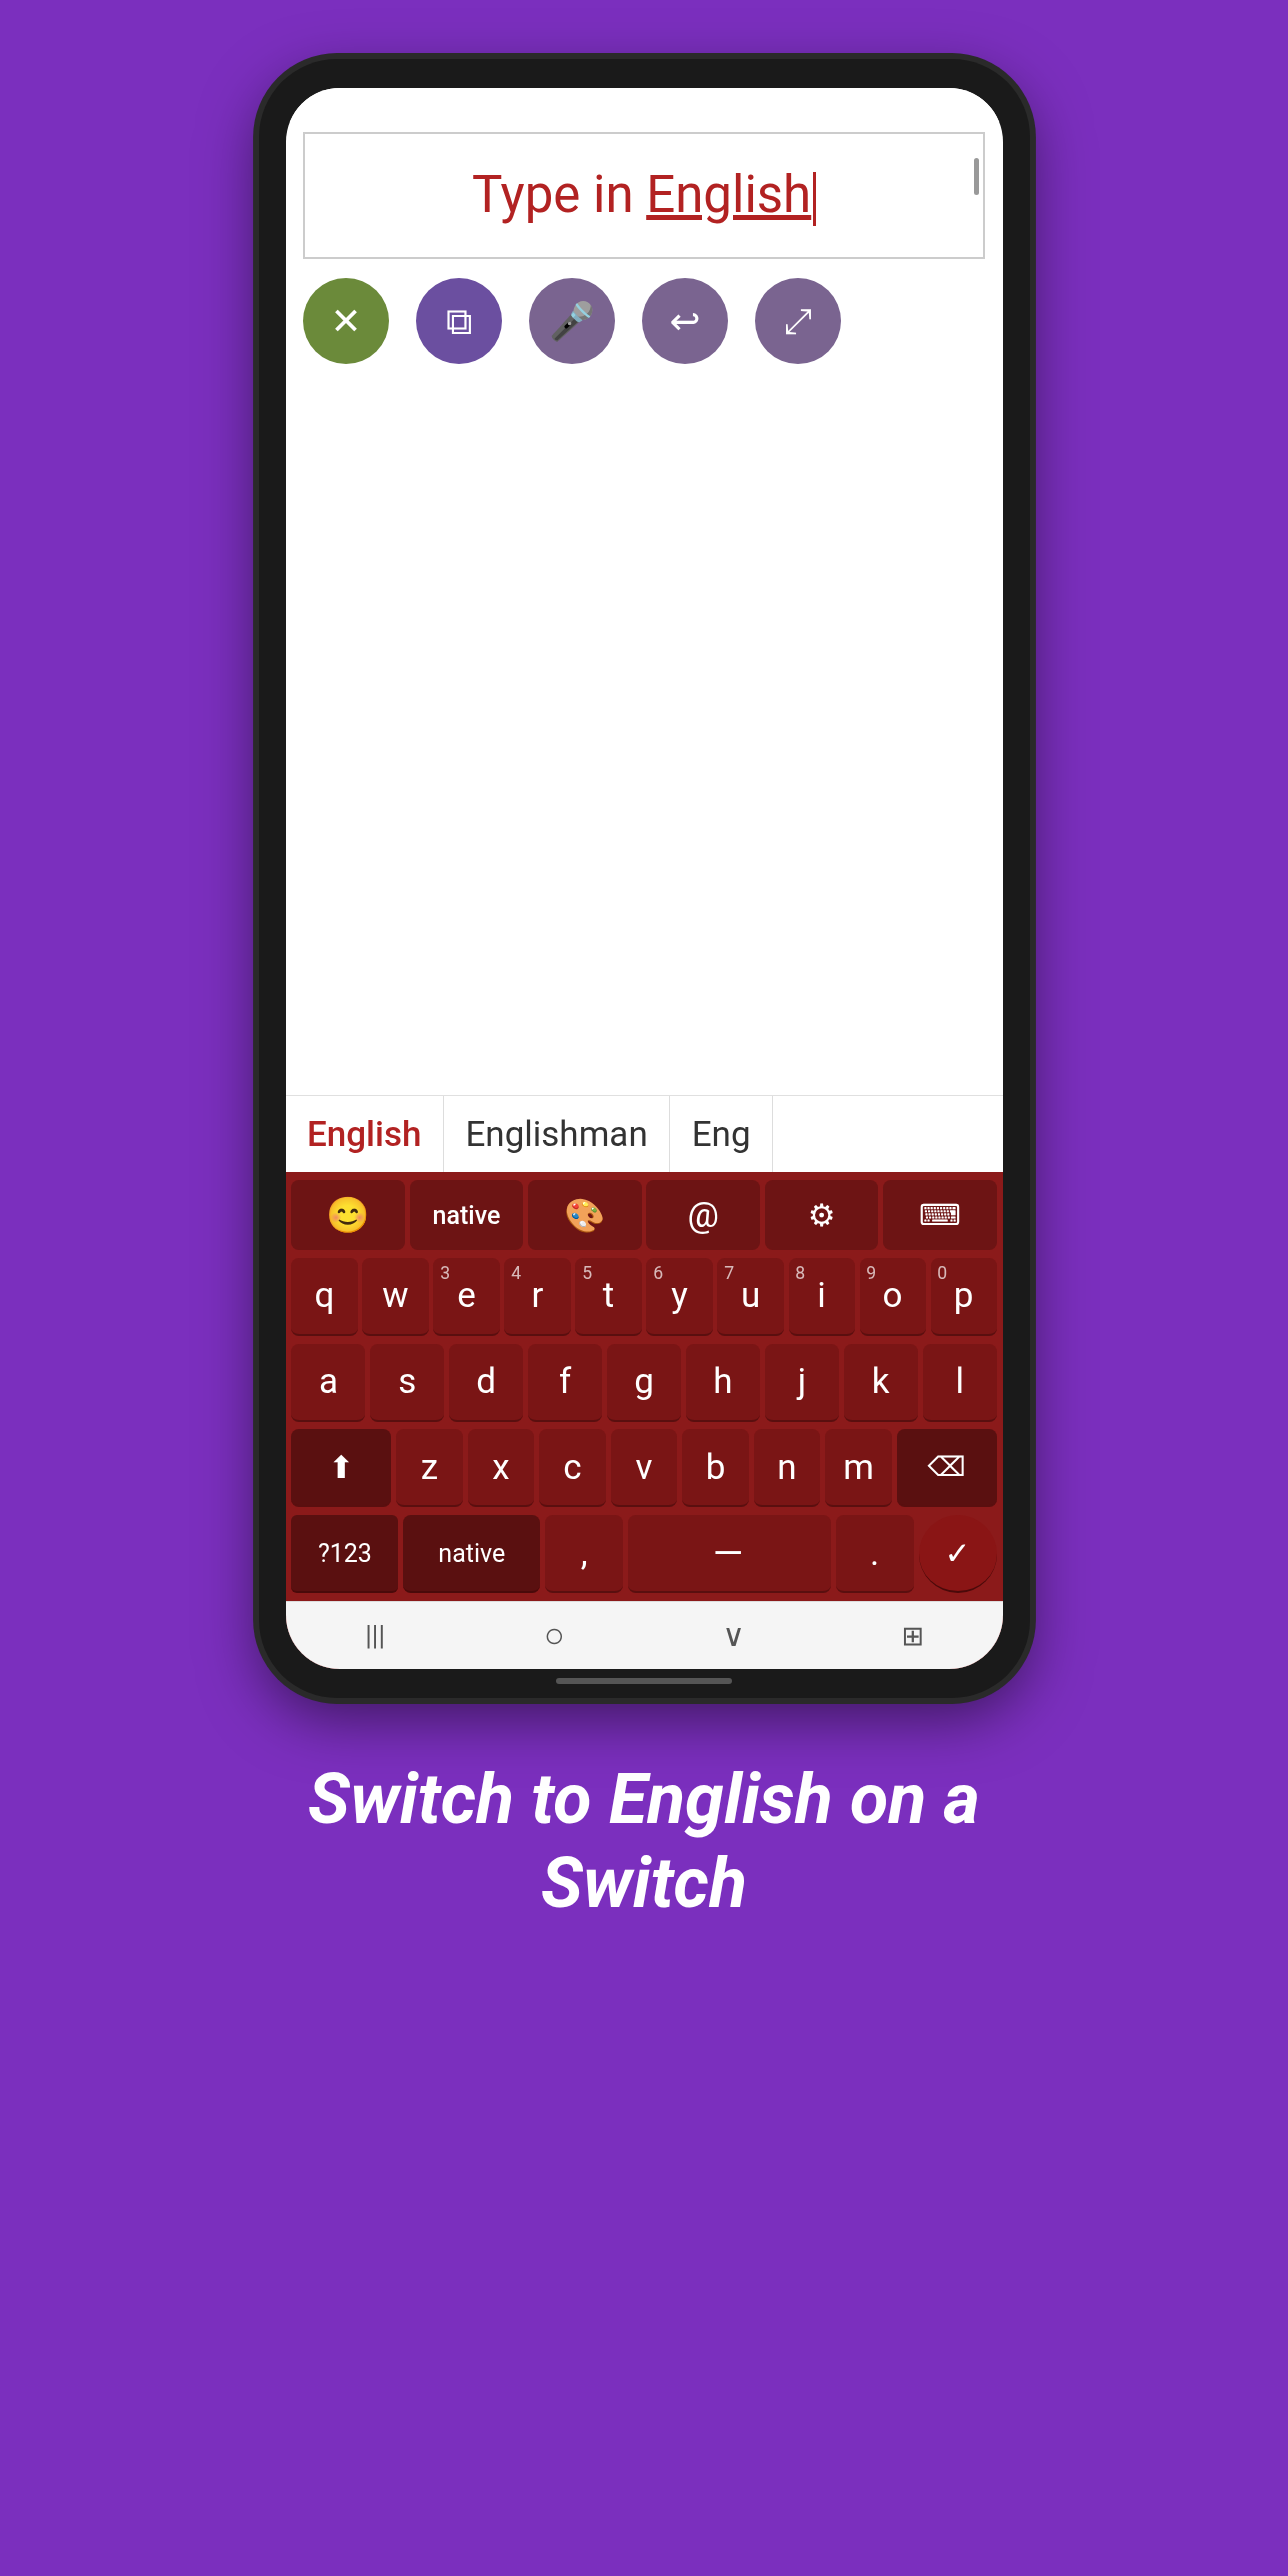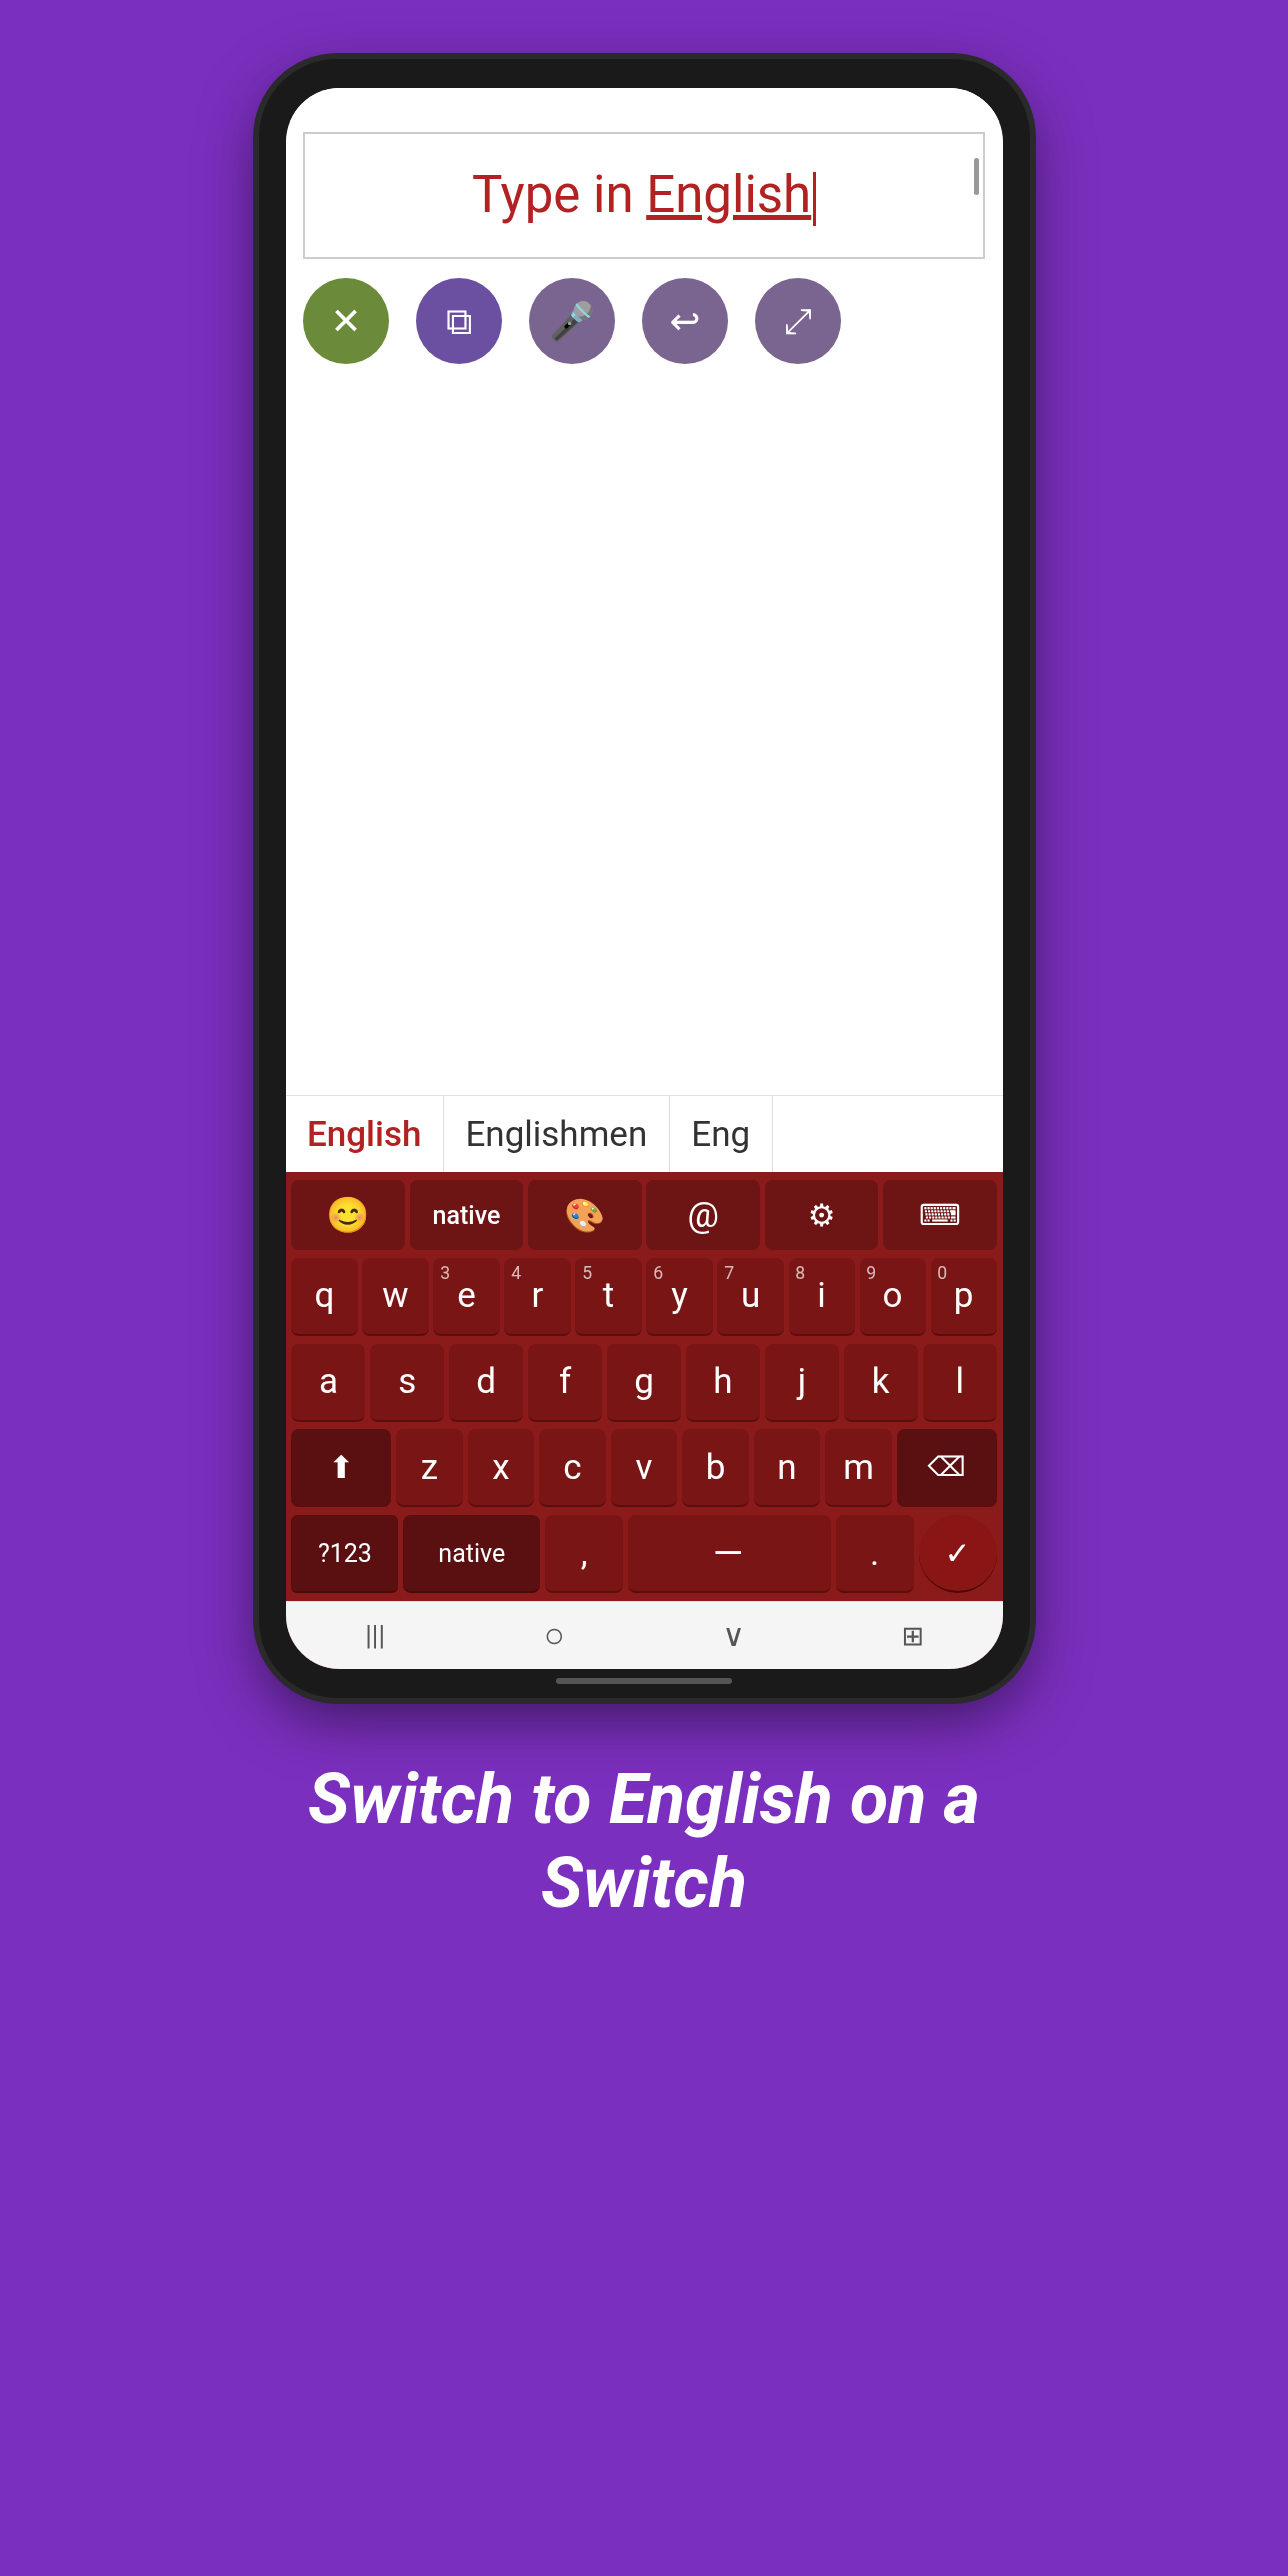--- a/index.html
+++ b/index.html
@@ -400,21 +400,21 @@
       </div>
     </div>
 
     <div class="middle-space"></div>
 
     <div class="suggestions-bar">
       <div class="suggestion-item active">
         <span>English</span>
       </div>
       <div class="suggestion-item">
-        <span>Englishmen</span>
+        <span>Englishman</span>
       </div>
       <div class="suggestion-item">
         <span>Eng</span>
       </div>
     </div>
 
     <div class="keyboard">
 
       <div class="keyboard-special-row">
         <div class="special-key emoji">

